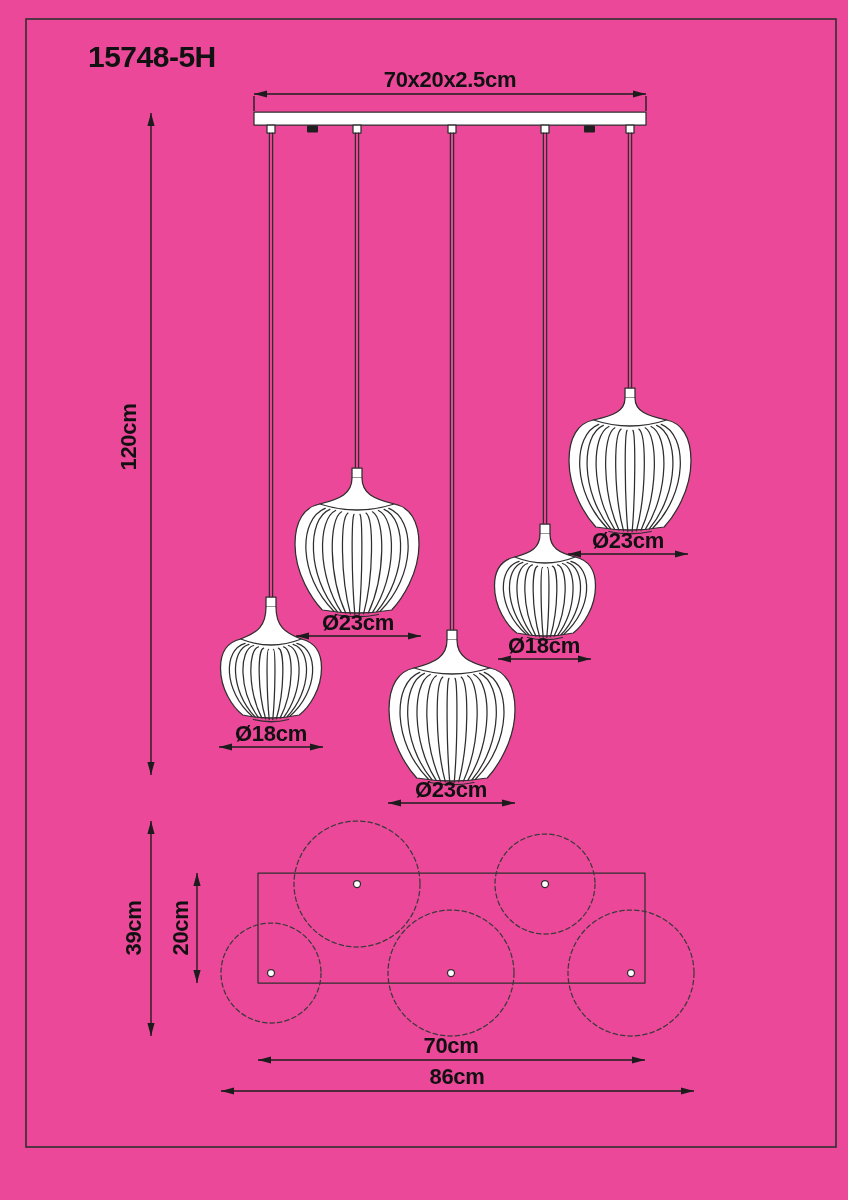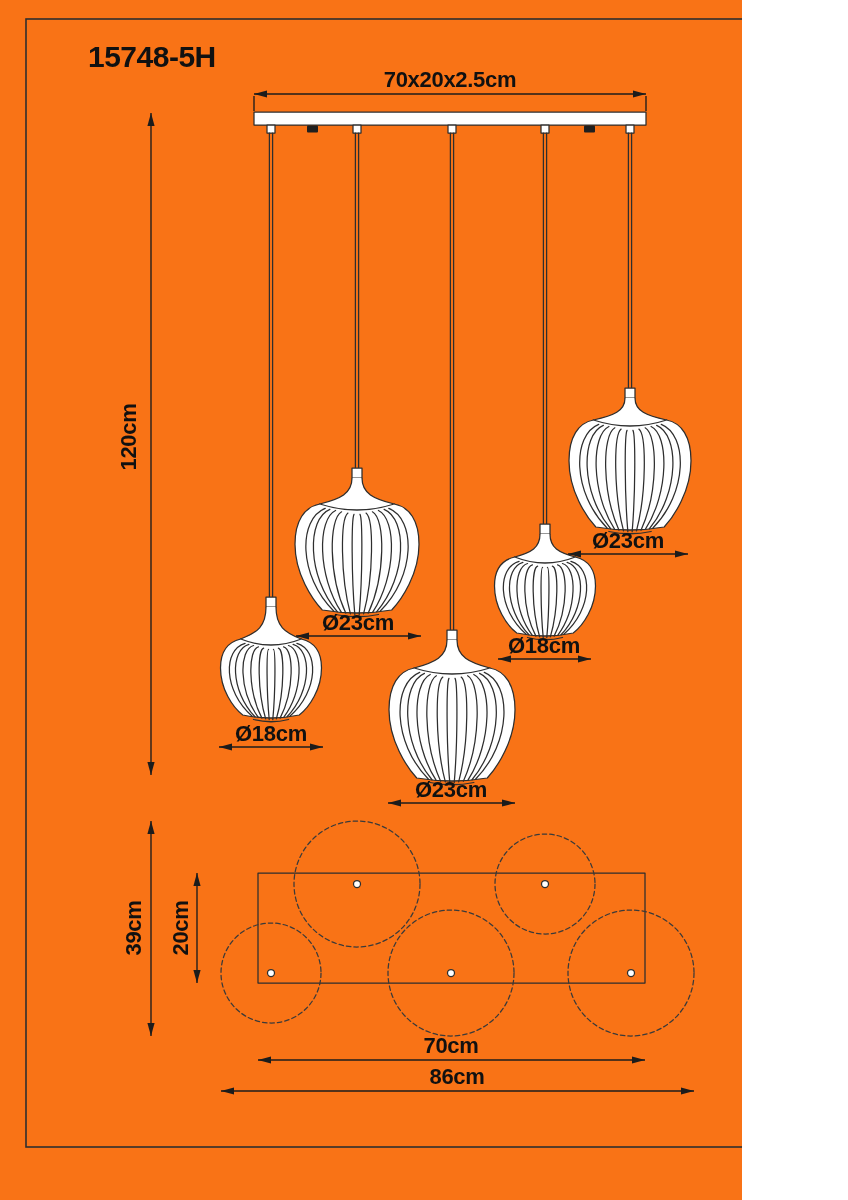--- a/index.html
+++ b/index.html
@@ -1,16 +1,16 @@
 <!DOCTYPE html>
 <html><head>
 <meta charset="utf-8">
 <style>
   html,body{margin:0;padding:0;background:#ffffff;}
-  .page{position:relative;width:742px;height:1200px;background:#f97316;overflow:hidden;}
+  .page{position:relative;width:848px;height:1200px;background:#ec4899;overflow:hidden;}
   svg{display:block;}
   svg text{font-family:"Liberation Sans","DejaVu Sans",sans-serif;font-weight:bold;fill:#111111;}
   .t-title{font-size:30px;letter-spacing:-0.5px;}
   .t-dim{font-size:22px;letter-spacing:-0.3px;}
   .ln{stroke:#2e2e2e;stroke-width:1.25;fill:none;stroke-linecap:round;stroke-linejoin:round;}
   .shade{fill:#ffffff;stroke:#2e2e2e;stroke-width:1.25;stroke-linejoin:round;}
   .dimln{stroke:#1c1c1c;stroke-width:1.35;fill:none;}
   .dimhead{fill:#1c1c1c;stroke:none;}
   .dsh{stroke-dasharray:4.5 3;stroke:#3a3a3a;}
   .frame{fill:none;stroke:#2f2f2f;stroke-width:1.6;}

